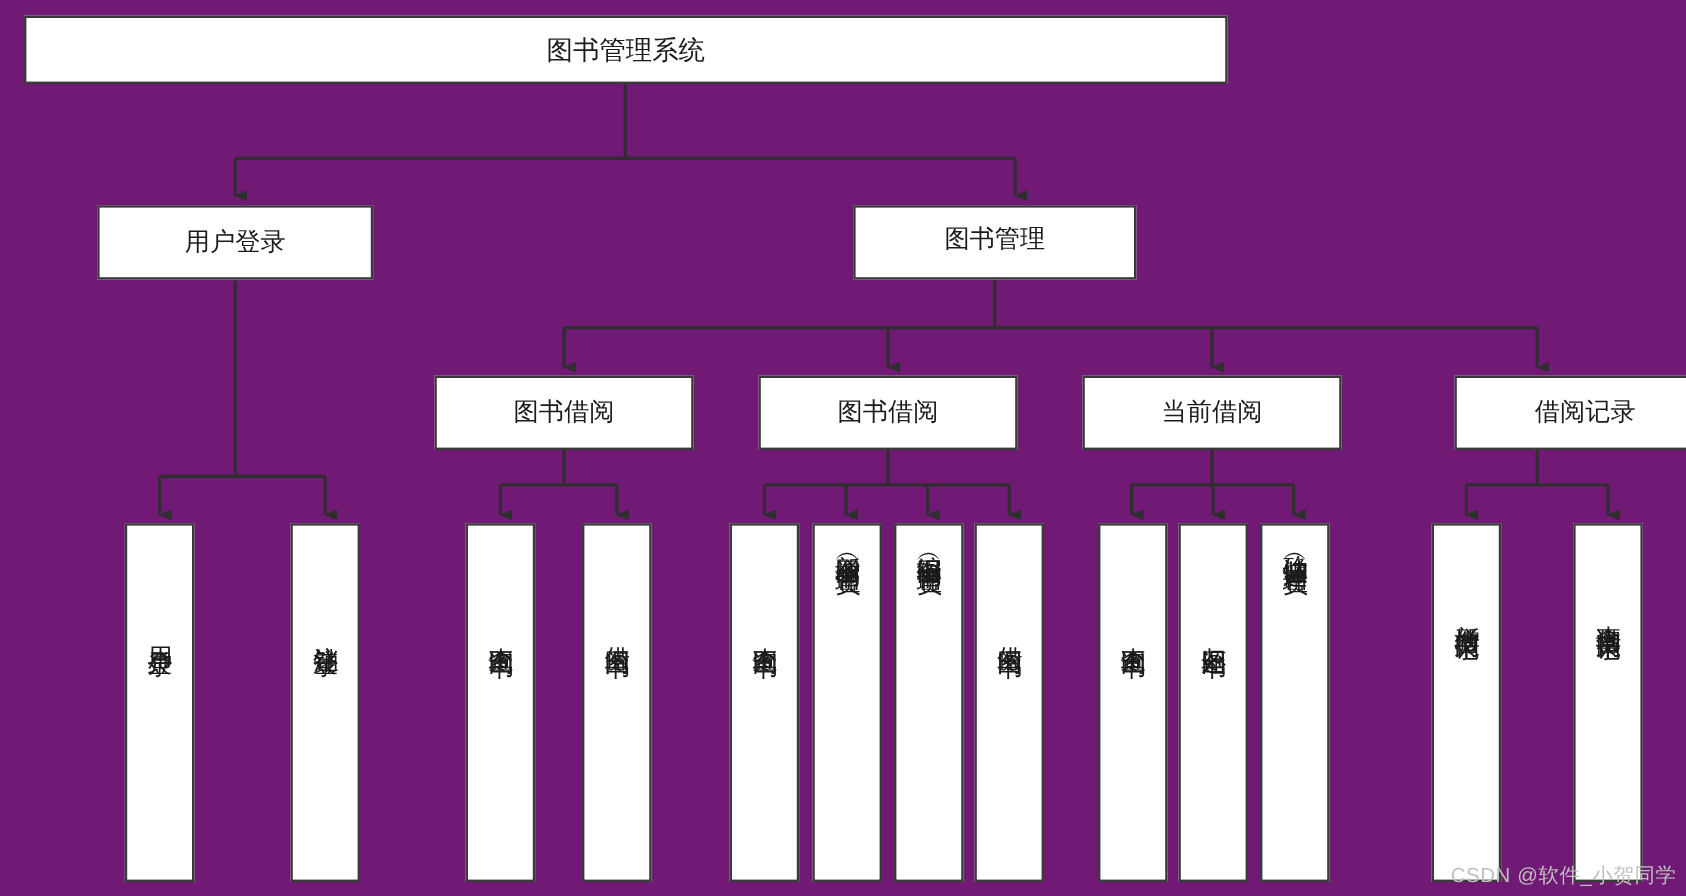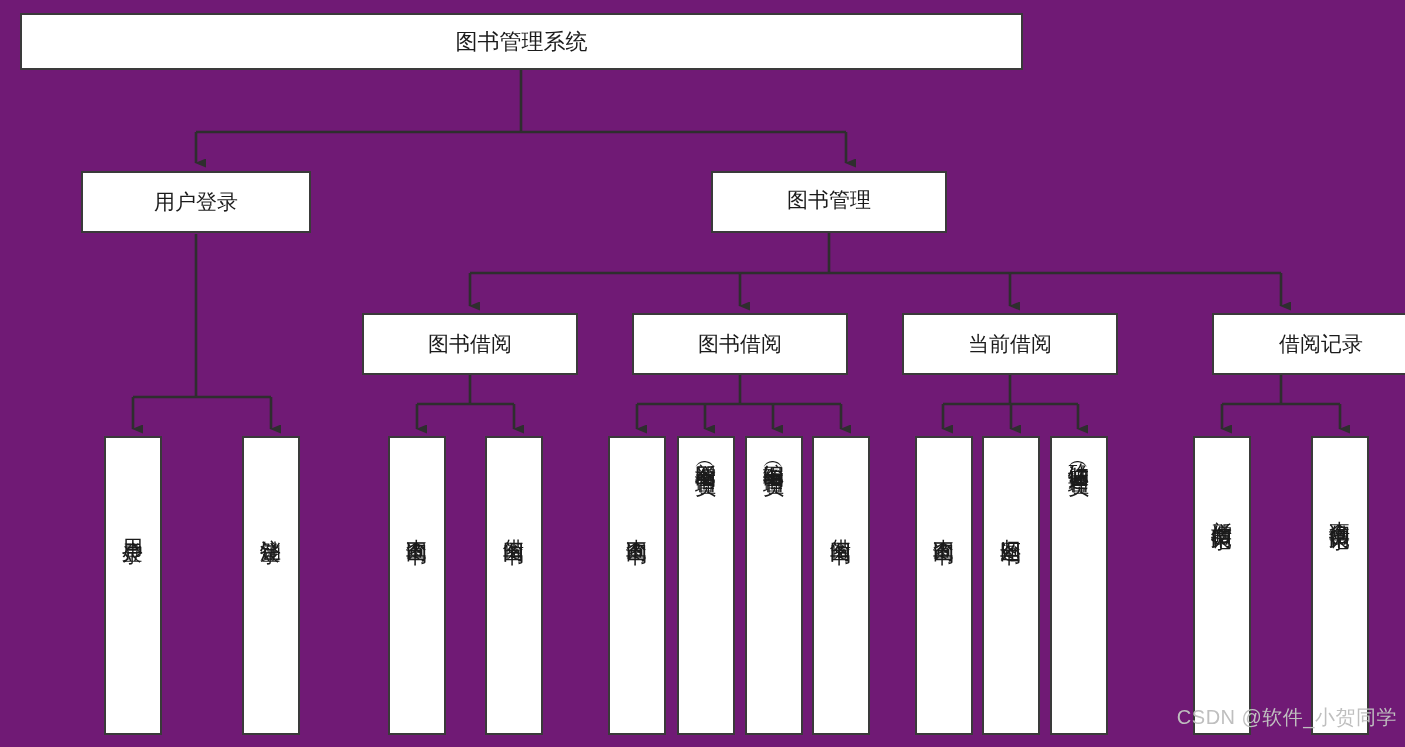--- a/index.html
+++ b/index.html
@@ -68,22 +68,22 @@
   }
   .node.vert.mid2 .node-label {
     margin-top: 60px;
   }
   .node.vert.top .node-label {
     margin-top: 2px;
   }
   #watermark {
     position: absolute;
     right: 8px;
-    bottom: 16px;
-    font-size: 20px;
+    bottom: 6px;
+    font-size: 17px;
     color: #bfbfbf;
     letter-spacing: 0.5px;
     white-space: nowrap;
     text-align: center;
   }
 </style>
 </head>
 <body>
 
 <div id="diagram-root">

